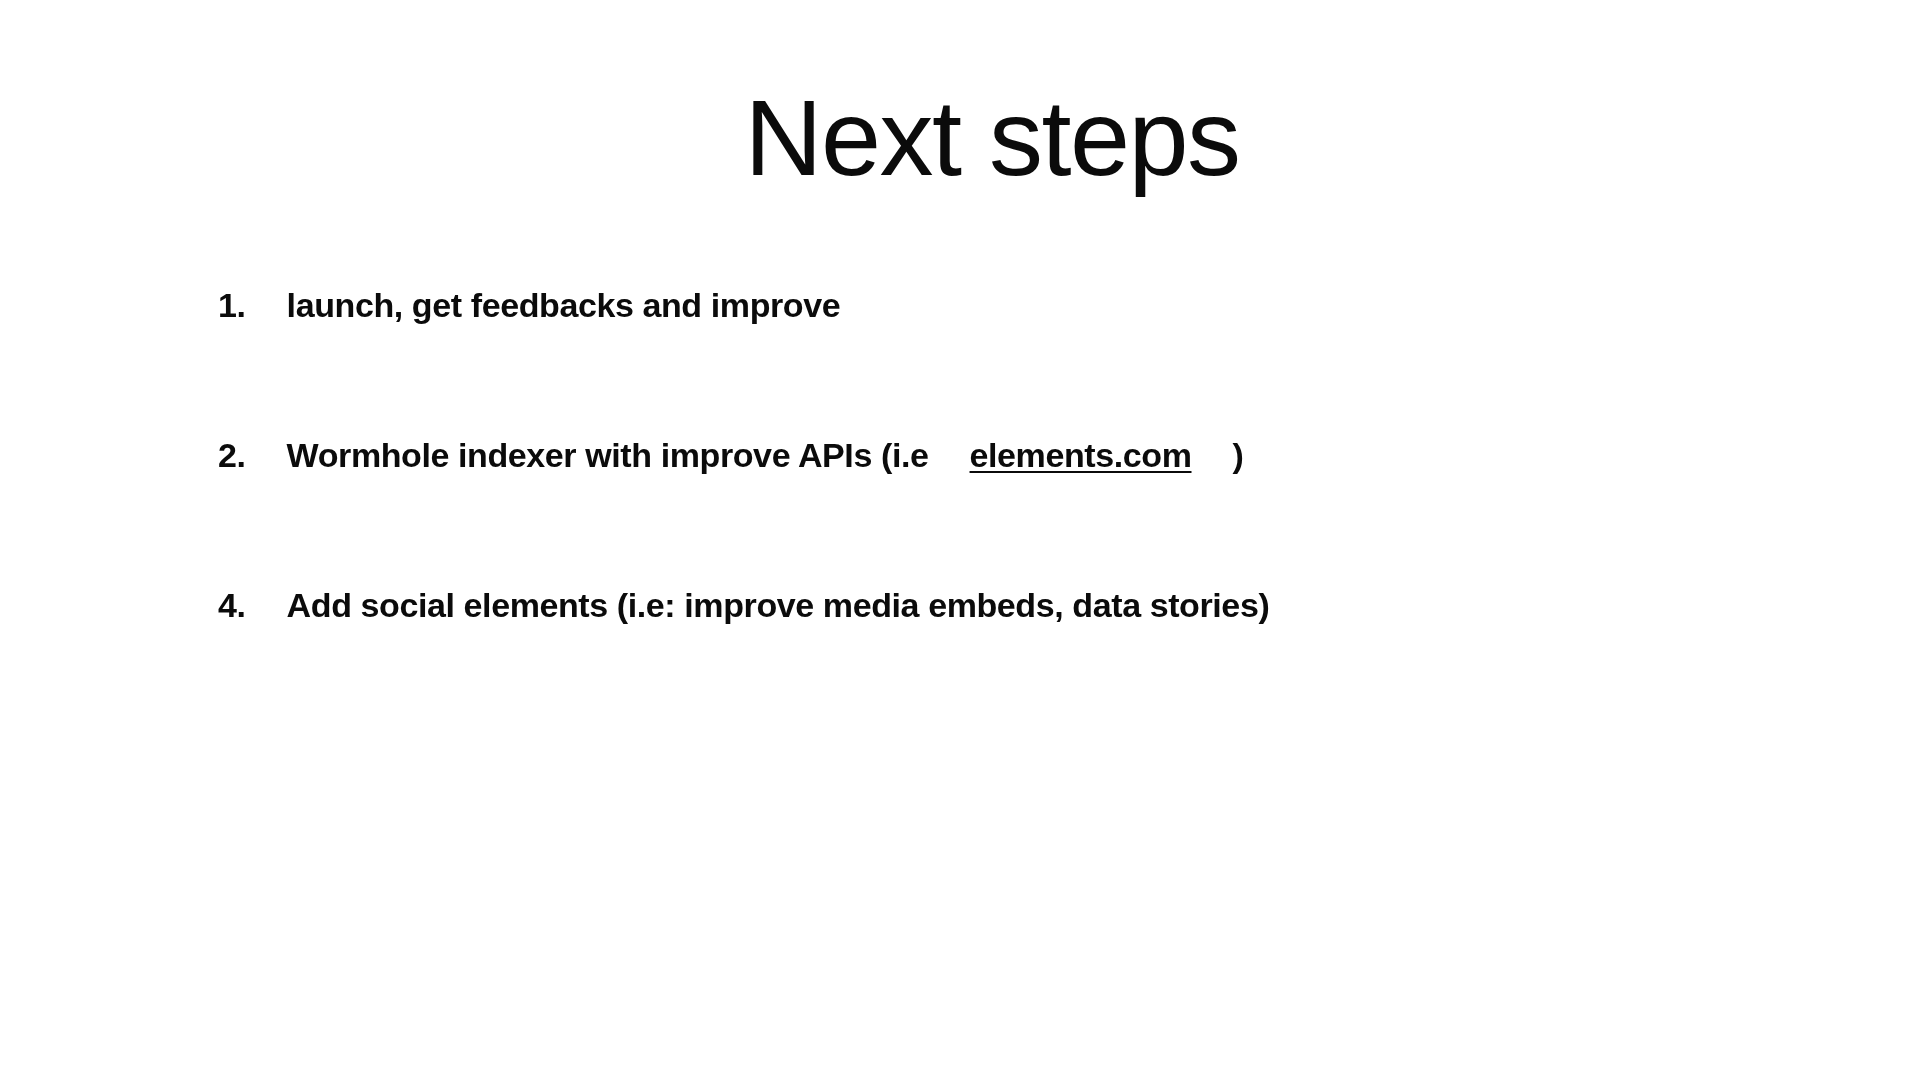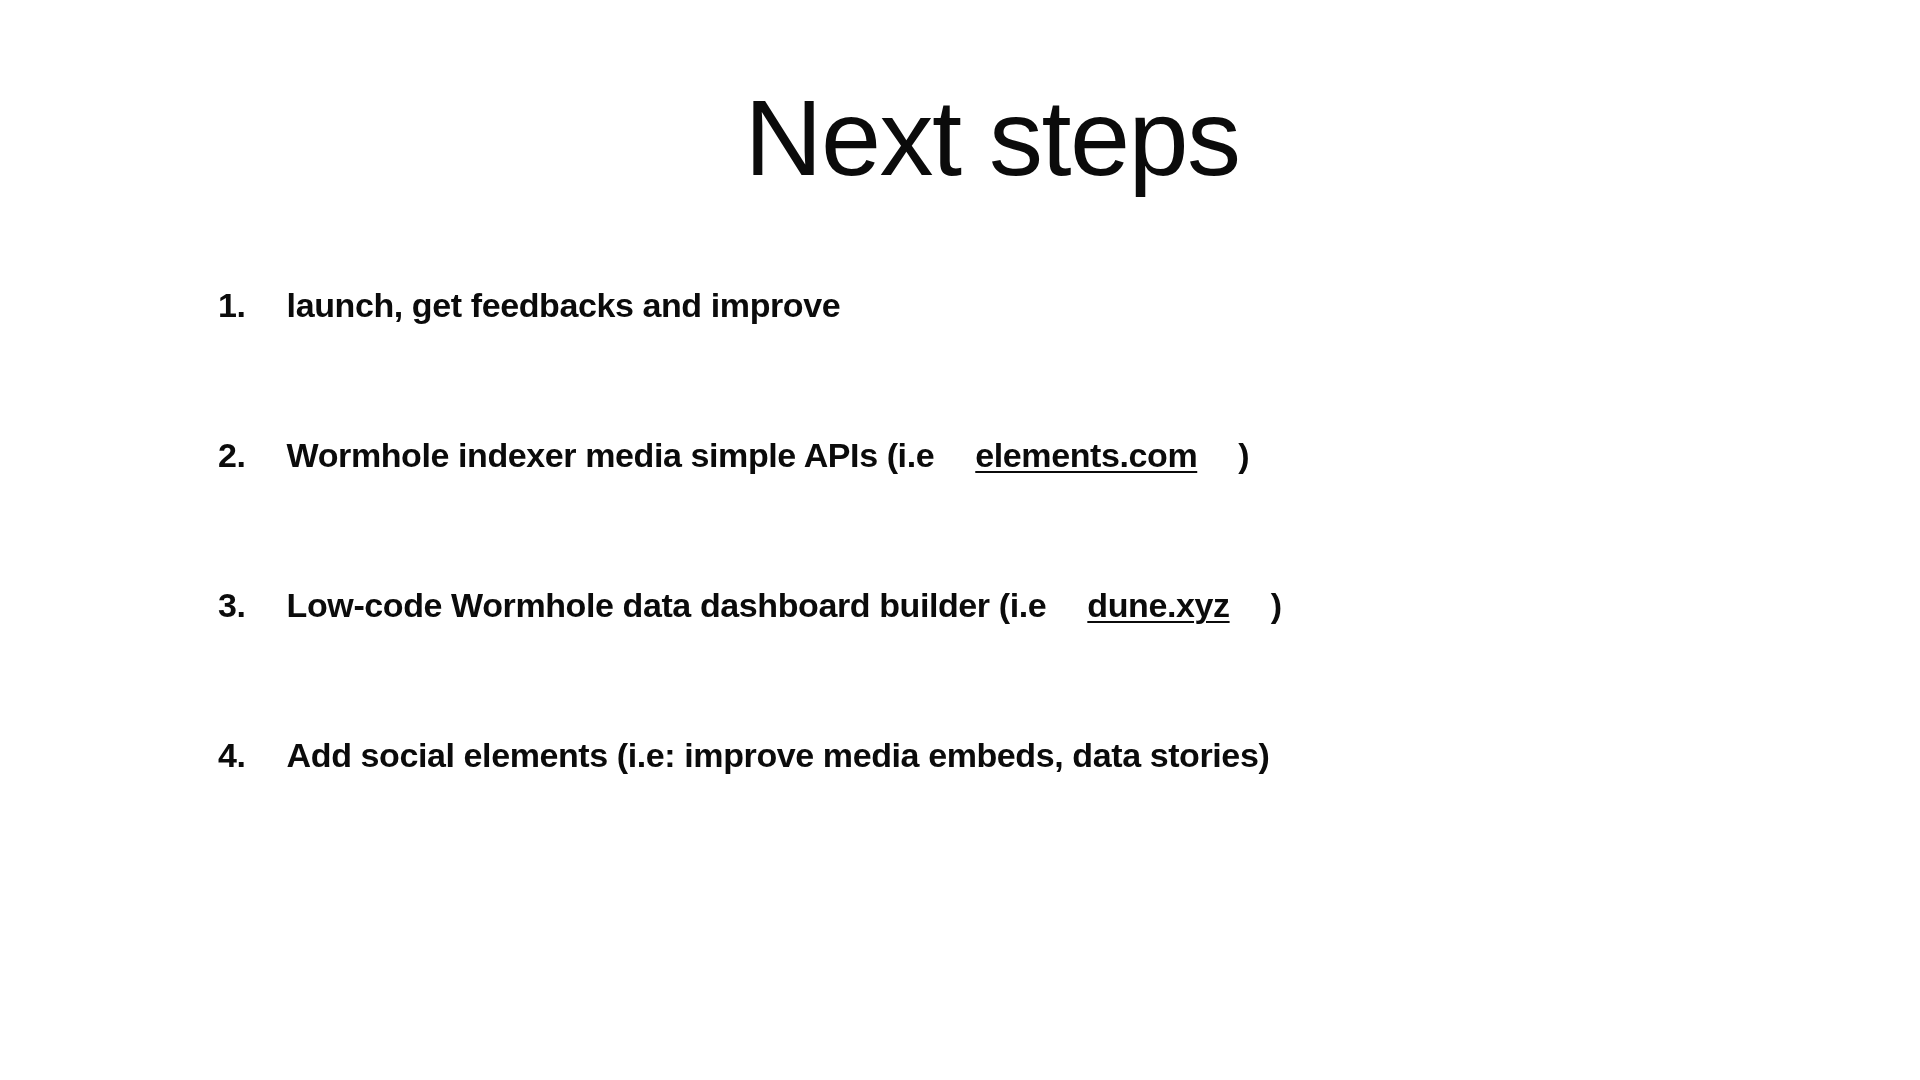--- a/index.html
+++ b/index.html
@@ -90,31 +90,25 @@
 
     <li class="step-item">
       <span class="step-num">1.</span>
       <span class="step-text"> launch, get feedbacks and improve</span>
       
       
     </li>
 
     <li class="step-item">
       <span class="step-num">2.</span>
-      <span class="step-text"> Wormhole indexer media simple APIs (i.e </span>
+      <span class="step-text"> Wormhole indexer with improve APIs (i.e </span>
       <a class="step-link">elements.com</a>
       <span class="step-suffix">)</span>
     </li>
 
-    <li class="step-item">
-      <span class="step-num">3.</span>
-      <span class="step-text"> Low-code Wormhole data dashboard builder (i.e </span>
-      <a class="step-link">dune.xyz</a>
-      <span class="step-suffix">)</span>
-    </li>
 
     <li class="step-item">
       <span class="step-num">4.</span>
       <span class="step-text"> Add social elements (i.e: improve media embeds, data stories)</span>
       
       
     </li>
 
   </ol>
 

